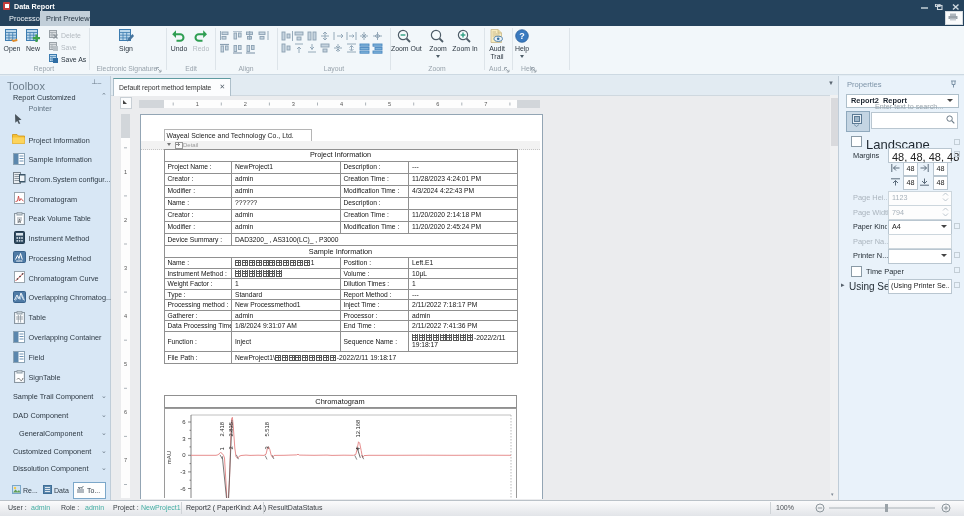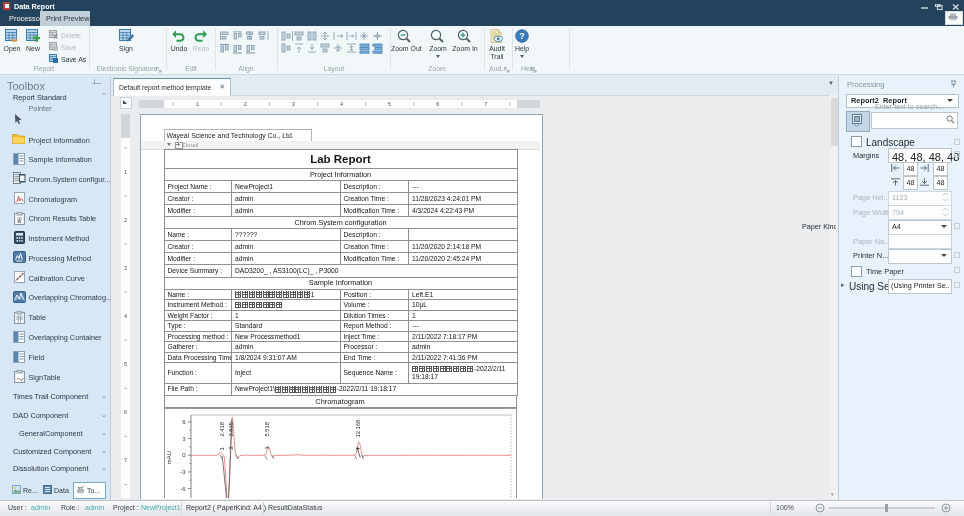--- a/index.html
+++ b/index.html
@@ -236,21 +236,21 @@
 <svg class="ab" style="left:504px;top:66.5px" width="6" height="6">
       <path d="M0.5 0.5 V3 M0.5 0.5 H3 M1.5 1.5 L5 5 M5 5 V2.8 M5 5 H2.8" stroke="#98a3ac" stroke-width="0.9" fill="none"></path>
     </svg>
 <svg class="ab" style="left:531px;top:66.5px" width="6" height="6">
       <path d="M0.5 0.5 V3 M0.5 0.5 H3 M1.5 1.5 L5 5 M5 5 V2.8 M5 5 H2.8" stroke="#98a3ac" stroke-width="0.9" fill="none"></path>
     </svg>
 
 <div class="ab" id="leftpanel"></div>
 <div class="ab nw" style="left:7px;top:80px;font-size:11px;color:#6d7e8c">Toolbox</div>
 <div class="ab nw" style="left:92px;top:79px;font-size:7.5px;color:#6d7e8c">┴−</div>
-<div class="ab nw sechdr" style="left:13px;top:93px">Report Standard</div>
+<div class="ab nw sechdr" style="left:13px;top:93px">Report Customized</div>
 <div class="ab chev" style="left:101px;top:92px">⌃</div>
 
 <svg class="ab" style="left:14px;top:114px" width="9" height="11" viewBox="0 0 9 11">
  <path d="M1 0 L7.5 5.8 L4.6 6.2 L6.2 9.6 L4.8 10.1 L3.3 6.9 L1.3 8.7 Z" fill="#4a545c"></path>
 </svg>
 <div class="ab nw titem" style="left:28.5px;top:104px;color:#5f7181;">Pointer</div>
 <svg class="ab" style="left:12px;top:133px" width="13" height="11" viewBox="0 0 13 11">
  <path d="M0.5 1.5 H5 L6.5 3 H12.5 V10.5 H0.5 Z" fill="#f5c033" stroke="#cf9617" stroke-width="0.8"></path>
  <path d="M0.5 4.5 H12.5 V10.5 H0.5 Z" fill="#fcd45c"></path>
 </svg>
@@ -273,21 +273,21 @@
  <path d="M1.5 9.5 L3.5 9 L4.5 4 L5.5 9 L7 6.5 L9.5 9.3" fill="none" stroke="#cc4444" stroke-width="0.9"></path>
 </svg>
 <div class="ab nw titem" style="left:28.5px;top:194.5px">Chromatogram</div>
 <svg class="ab" style="left:14px;top:211.5px" width="11" height="13" viewBox="0 0 11 13">
  <rect x="0.5" y="1.5" width="10" height="11" fill="#e9eef2" stroke="#8a97a2"></rect>
  <rect x="3" y="0.5" width="5" height="2.5" fill="#c3ccd3" stroke="#8a97a2" stroke-width="0.7"></rect>
  <rect x="2" y="4" width="7" height="7.5" fill="#fff"></rect>
  <path d="M3 6 h5 M3 8 h5 M3 10 h3.5" stroke="#7c8894" stroke-width="0.8"></path>
  <text x="4" y="10.5" font-size="4.5" fill="#444" font-family="Liberation Sans">A</text>
 </svg>
-<div class="ab nw titem" style="left:28.5px;top:214px">Chrom Results Table</div>
+<div class="ab nw titem" style="left:28.5px;top:214px">Peak Volume Table</div>
 <svg class="ab" style="left:14px;top:231px" width="11" height="13" viewBox="0 0 11 13">
  <rect x="0.5" y="0.5" width="10" height="12" rx="1" fill="#2e4a61" stroke="#22394b"></rect>
  <rect x="2" y="2" width="7" height="2.6" fill="#d7e2ea"></rect>
  <circle cx="3.2" cy="7" r="0.9" fill="#d7e2ea"></circle>
       <circle cx="5.6" cy="7" r="0.9" fill="#d7e2ea"></circle>
       <circle cx="8" cy="7" r="0.9" fill="#d7e2ea"></circle>
  <circle cx="3.2" cy="9.8" r="0.9" fill="#d7e2ea"></circle>
       <circle cx="5.6" cy="9.8" r="0.9" fill="#d7e2ea"></circle>
       <circle cx="8" cy="9.8" r="0.9" fill="#d7e2ea"></circle>
 </svg>
@@ -298,21 +298,21 @@
  <text x="6.5" y="10.8" font-size="4" fill="#fff" text-anchor="middle" font-family="Liberation Sans">abc</text>
 </svg>
 <div class="ab nw titem" style="left:28.5px;top:253.5px">Processing Method</div>
 <svg class="ab" style="left:14px;top:271px" width="11" height="12" viewBox="0 0 11 12">
  <rect x="0.5" y="0.5" width="10" height="11" fill="#fff" stroke="#9aa6af"></rect>
  <path d="M1.5 10 L9.5 2" stroke="#cc4444" stroke-width="0.9"></path>
  <circle cx="3.5" cy="8" r="0.8" fill="#333"></circle>
       <circle cx="6" cy="5.5" r="0.8" fill="#333"></circle>
       <circle cx="8.5" cy="3" r="0.8" fill="#333"></circle>
 </svg>
-<div class="ab nw titem" style="left:28.5px;top:273.5px">Calibration Curve</div>
+<div class="ab nw titem" style="left:28.5px;top:273.5px">Chromatogram Curve</div>
 <svg class="ab" style="left:13px;top:290.5px" width="13" height="12" viewBox="0 0 13 12">
  <rect x="0.5" y="0.5" width="12" height="11" rx="1" fill="#4f7ba6" stroke="#38628c"></rect>
  <path d="M1.5 9 l2.5 -5 l2 4 l2 -6 l2.5 7" fill="none" stroke="#fff" stroke-width="0.9"></path>
  <path d="M2.5 9.5 l2.5 -4 l2 3 l2 -5 l2.5 6" fill="none" stroke="#bcd4e8" stroke-width="0.9"></path>
 </svg>
 <div class="ab nw titem" style="left:28.5px;top:293px">Overlapping Chromatog...</div>
 <svg class="ab" style="left:14px;top:310.5px" width="11" height="13" viewBox="0 0 11 13">
  <rect x="0.5" y="1.5" width="10" height="11" fill="#e9eef2" stroke="#8a97a2"></rect>
  <rect x="3" y="0.5" width="5" height="2.5" fill="#c3ccd3" stroke="#8a97a2" stroke-width="0.7"></rect>
  <rect x="2" y="4" width="7" height="7.5" fill="#fff"></rect>
@@ -331,21 +331,21 @@
  <path d="M6.5 3 H10.5 M6.5 5.5 H10.5 M6.5 8 H10.5" stroke="#5b87ad" stroke-width="0.9"></path>
 </svg>
 <div class="ab nw titem" style="left:28.5px;top:353px">Field</div>
 <svg class="ab" style="left:14px;top:370px" width="11" height="13" viewBox="0 0 11 13">
  <rect x="0.5" y="1.5" width="10" height="11" fill="#e9eef2" stroke="#8a97a2"></rect>
  <rect x="3" y="0.5" width="5" height="2.5" fill="#c3ccd3" stroke="#8a97a2" stroke-width="0.7"></rect>
  <rect x="2" y="4" width="7" height="7.5" fill="#fff"></rect>
  <path d="M3 9.5 q1.5 -3 3 0 t3 -1.5" stroke="#444" stroke-width="0.7" fill="none"></path>
 </svg>
 <div class="ab nw titem" style="left:28.5px;top:373px">SignTable</div>
-<div class="ab nw sechdr" style="left:13px;top:392px">Times Trail Component</div>
+<div class="ab nw sechdr" style="left:13px;top:392px">Sample Trail Component</div>
 <div class="ab chev" style="left:101px;top:392px">⌄</div>
 <div class="ab nw sechdr" style="left:13px;top:411px">DAD Component</div>
 <div class="ab chev" style="left:101px;top:411px">⌄</div>
 <div class="ab nw sechdr" style="left:19px;top:429px">GeneralComponent</div>
 <div class="ab chev" style="left:101px;top:429px">⌄</div>
 <div class="ab nw sechdr" style="left:13px;top:446.5px">Customized Component</div>
 <div class="ab chev" style="left:101px;top:446.5px">⌄</div>
 <div class="ab nw sechdr" style="left:13px;top:463.5px">Dissolution Component</div>
 <div class="ab chev" style="left:101px;top:463.5px">⌄</div>
 
@@ -440,46 +440,40 @@
 
 <div class="ab" style="left:163.5px;top:148.5px">
 <table id="rpttbl">
 <colgroup>
           <col style="width:67.5px">
           <col style="width:108.5px">
           <col style="width:68.5px">
           <col style="width:108.5px">
         </colgroup>
 <tbody>
-          <tr style="height:19.5px">
-            <td colspan="4" class="hd" style="font-size:11.5px;font-weight:bold">Lab Report</td>
-          </tr>
 <tr>
             <td colspan="4" class="hd">Project Information</td>
           </tr>
 <tr>
             <td>Project Name :</td>
             <td>NewProject1</td>
             <td>Description :</td>
             <td>---</td>
           </tr>
 <tr>
             <td>Creator :</td>
             <td>admin</td>
             <td>Creation Time :</td>
             <td>11/28/2023 4:24:01 PM</td>
           </tr>
 <tr>
             <td>Modifier :</td>
             <td>admin</td>
             <td>Modification Time :</td>
             <td>4/3/2024 4:22:43 PM</td>
-          </tr>
-<tr>
-            <td colspan="4" class="hd">Chrom.System configuration</td>
           </tr>
 <tr>
             <td>Name :</td>
             <td>??????</td>
             <td>Description :</td>
             <td></td>
           </tr>
 <tr>
             <td>Creator :</td>
             <td>admin</td>
@@ -595,21 +589,21 @@
   <text transform="translate(196.4,42.5) rotate(-90)">4</text>
   <text transform="translate(196.4,29.5) rotate(-90)">12.168</text>
  </g>
 </svg>
 
 <div class="ab" style="left:830px;top:95px;width:8px;height:404px;background:#f0f1f2"></div>
 <div class="ab" style="left:830.5px;top:98px;width:7px;height:48px;background:#d9dadd"></div>
 <div class="ab" style="left:831px;top:491px;font-size:5px;color:#7d8894">▾</div>
 
 <div class="ab" id="props"></div>
-<div class="ab nw" style="left:847px;top:80px;font-size:7.6px;color:#7d93a7">Processing</div>
+<div class="ab nw" style="left:847px;top:80px;font-size:7.6px;color:#7d93a7">Properties</div>
 <svg class="ab" style="left:950px;top:80px" width="7" height="8" viewBox="0 0 7 8">
  <path d="M1 1 h5 M2 1 v3.5 h3 V1 M3.5 4.5 v3" stroke="#7d93a7" stroke-width="1" fill="none"></path>
 </svg>
 <div class="ab" style="left:846px;top:93.5px;width:111px;height:12px;background:#fff;border:1px solid #aebfca"></div>
 <div class="ab nw" style="left:851px;top:96px;font-size:7.4px;font-weight:bold;color:#1c2530">Report2&nbsp;&nbsp;Report</div>
 <div class="ab" style="left:946.5px;top:98.5px;width:0;height:0;border-left:3px solid transparent;border-right:3px solid transparent;border-top:3.6px solid #444"></div>
 
 <div class="ab" style="left:846px;top:111px;width:22px;height:19px;background:#c4d5e3;border:1px solid #8fa9bd"></div>
 <svg class="ab" style="left:852px;top:114px" width="11" height="13" viewBox="0 0 11 13">
  <rect x="0.5" y="0.5" width="9" height="9" fill="#e7eef4" stroke="#5b7a94"></rect>
@@ -617,21 +611,21 @@
  <path d="M2 10.5 l2.5 2 l2.5 -2" fill="#c4d5e3" stroke="#5b7a94" stroke-width="0.7"></path>
 </svg>
 <div class="ab" style="left:871px;top:112px;width:85px;height:15px;background:#fff;border:1px solid #b9c6d0"></div>
 <div class="ab nw" style="left:875px;top:102px;font-size:7.2px;color:#9aa5ad">Enter text to search...</div>
 <svg class="ab" style="left:946px;top:115px" width="9" height="9" viewBox="0 0 9 9">
  <circle cx="3.6" cy="3.6" r="2.7" fill="none" stroke="#6b7a87" stroke-width="1"></circle>
  <line x1="5.7" y1="5.7" x2="8.3" y2="8.3" stroke="#6b7a87" stroke-width="1.2"></line>
 </svg>
 
 <div class="ab" style="left:851px;top:136px;width:9px;height:9px;background:#fff;border:1px solid #8a9aa6"></div>
-<div class="ab nw" style="left:866px;top:137px;font-size:10px;color:#1f2830">Landscape</div>
+<div class="ab nw" style="left:866px;top:137px;font-size:13px;color:#1f2830">Landscape</div>
 
 <div class="ab nw" style="left:853px;top:150.5px;font-size:7.4px;color:#1f2830">Margins</div>
 <div class="ab" style="left:888px;top:147.5px;width:62px;height:13px;background:#fff;border:1px solid #b9c6d0"></div>
 <div class="ab nw" style="left:892px;top:150.5px;font-size:11px;color:#222">48, 48, 48, 48</div>
 <svg class="ab" style="left:891px;top:164px" width="9" height="8" viewBox="0 0 9 8">
       <path d="M0.8 0 V8 M8.5 4 H2.5 M5 1.5 L2.5 4 L5 6.5" fill="none" stroke="#5b6b7a" stroke-width="1"></path>
     </svg>
 <div class="ab" style="left:903px;top:162px;width:13px;height:12px;background:#fff;border:1px solid #b9c6d0;font-size:7.2px;color:#222;text-align:center;line-height:12px">48</div>
 <svg class="ab" style="left:920px;top:164px" width="9" height="8" viewBox="0 0 9 8">
       <path d="M8.2 0 V8 M0.5 4 H6.5 M4 1.5 L6.5 4 L4 6.5" fill="none" stroke="#5b6b7a" stroke-width="1"></path>
@@ -652,21 +646,21 @@
 <svg class="ab" style="left:942px;top:192px" width="7" height="10">
       <path d="M1 3.5 L3.5 1 L6 3.5 M1 6.5 L3.5 9 L6 6.5" fill="none" stroke="#b6c0c8" stroke-width="0.9"></path>
     </svg>
 <div class="ab nw" style="left:853px;top:207.5px;font-size:7.4px;color:#aab4bd">Page Width</div>
 <div class="ab" style="left:888px;top:205px;width:62px;height:13px;background:#fdfdfd;border:1px solid #ccd6dd"></div>
 <div class="ab nw" style="left:892px;top:207.5px;font-size:7.2px;color:#a7b1ba">794</div>
 <svg class="ab" style="left:942px;top:206.5px" width="7" height="10">
       <path d="M1 3.5 L3.5 1 L6 3.5 M1 6.5 L3.5 9 L6 6.5" fill="none" stroke="#b6c0c8" stroke-width="0.9"></path>
     </svg>
 
-<div class="ab nw" style="left:802px;top:222px;font-size:7.2px;color:#1f2830;width:34px;overflow:hidden">Paper Kind</div>
+<div class="ab nw" style="left:853px;top:222px;font-size:7.2px;color:#1f2830;width:34px;overflow:hidden">Paper Kind</div>
 <div class="ab" style="left:888px;top:219.5px;width:62px;height:13px;background:#fff;border:1px solid #b9c6d0"></div>
 <div class="ab nw" style="left:892px;top:222px;font-size:7.2px;color:#222">A4</div>
 <div class="ab" style="left:941px;top:224.5px;width:0;height:0;border-left:3px solid transparent;border-right:3px solid transparent;border-top:3.6px solid #444"></div>
 
 <div class="ab nw" style="left:853px;top:236.5px;font-size:7.4px;color:#aab4bd">Paper Na...</div>
 <div class="ab" style="left:888px;top:234px;width:62px;height:13px;background:#fdfdfd;border:1px solid #ccd6dd"></div>
 
 <div class="ab nw" style="left:853px;top:251px;font-size:7.4px;color:#1f2830">Printer N...</div>
 <div class="ab" style="left:888px;top:248.5px;width:62px;height:13px;background:#fff;border:1px solid #b9c6d0"></div>
 <div class="ab" style="left:941px;top:253.5px;width:0;height:0;border-left:3px solid transparent;border-right:3px solid transparent;border-top:3.6px solid #444"></div>

